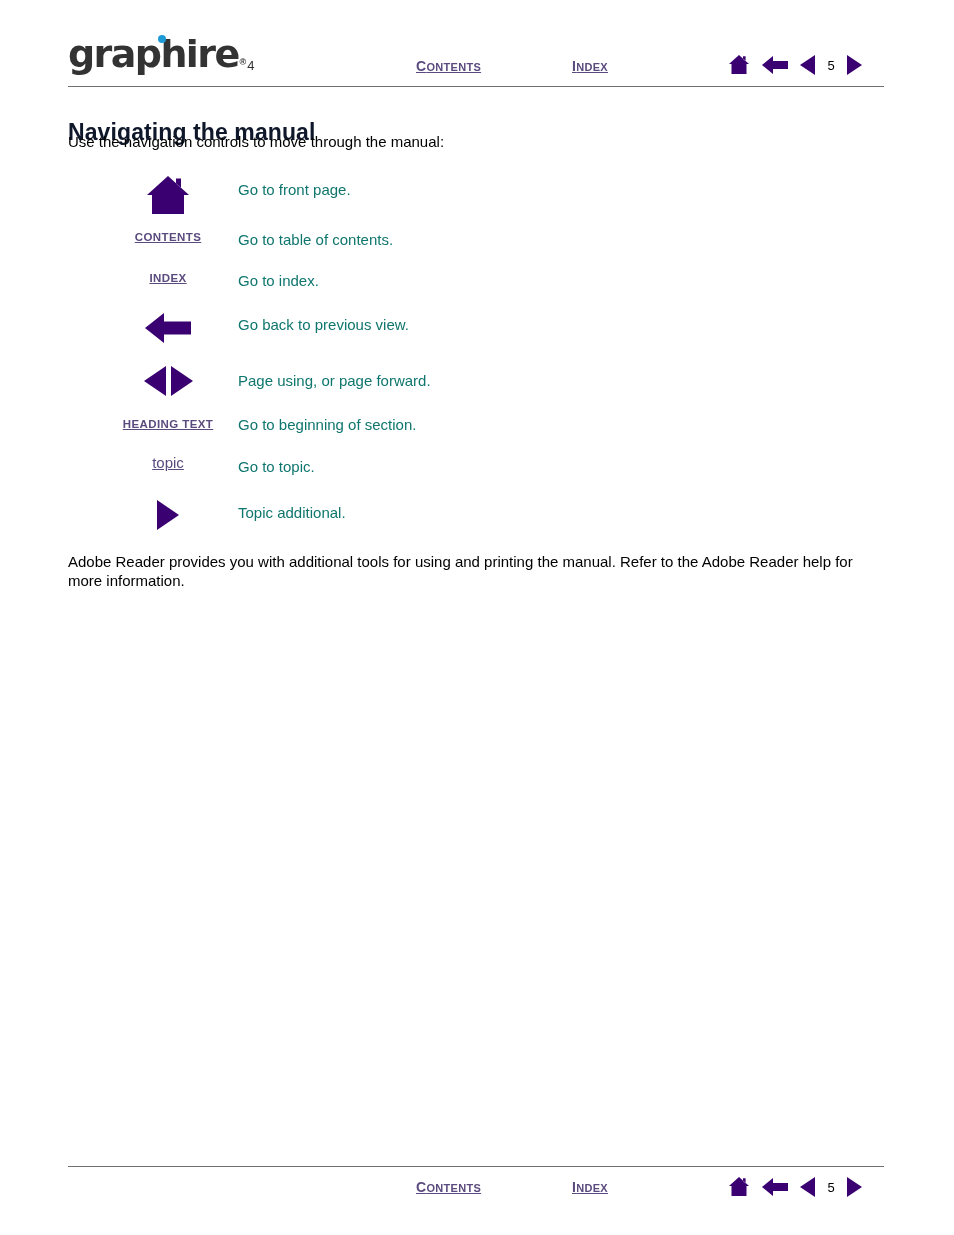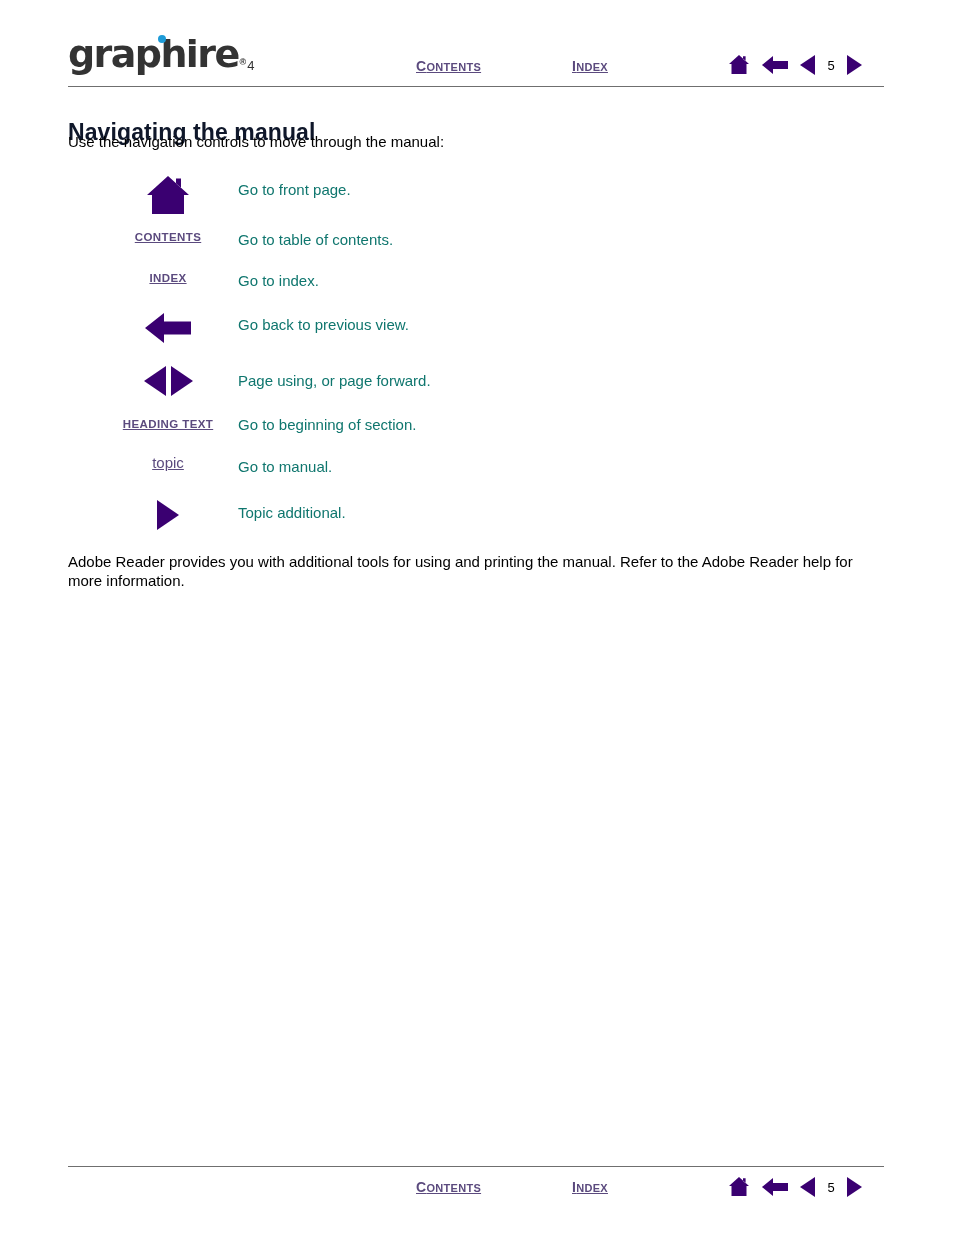--- a/index.html
+++ b/index.html
@@ -313,21 +313,21 @@
       <div class="nav-cue" style="top:255px;">
         <a class="cue-link bold">HEADING TEXT</a>
       </div>
       <div class="nav-desc" style="top:253px;text-align:center;">Go to beginning of section.</div>
     </div>
 
     <div class="nav-row">
       <div class="nav-cue" style="top:291px;">
         <a class="cue-link plain">topic</a>
       </div>
-      <div class="nav-desc" style="top:295px;">Go to manual.</div>
+      <div class="nav-desc" style="top:295px;">Go to topic.</div>
     </div>
 
     <div class="nav-row">
       <div class="nav-cue" style="top:337px;">
         <span class="icon">
           <svg width="22" height="30" viewBox="0 0 22 30">
               <path d="M0 0 L0 30 L22 15 Z" fill="#3A0071"></path>
             </svg>
         </span>
       </div>

